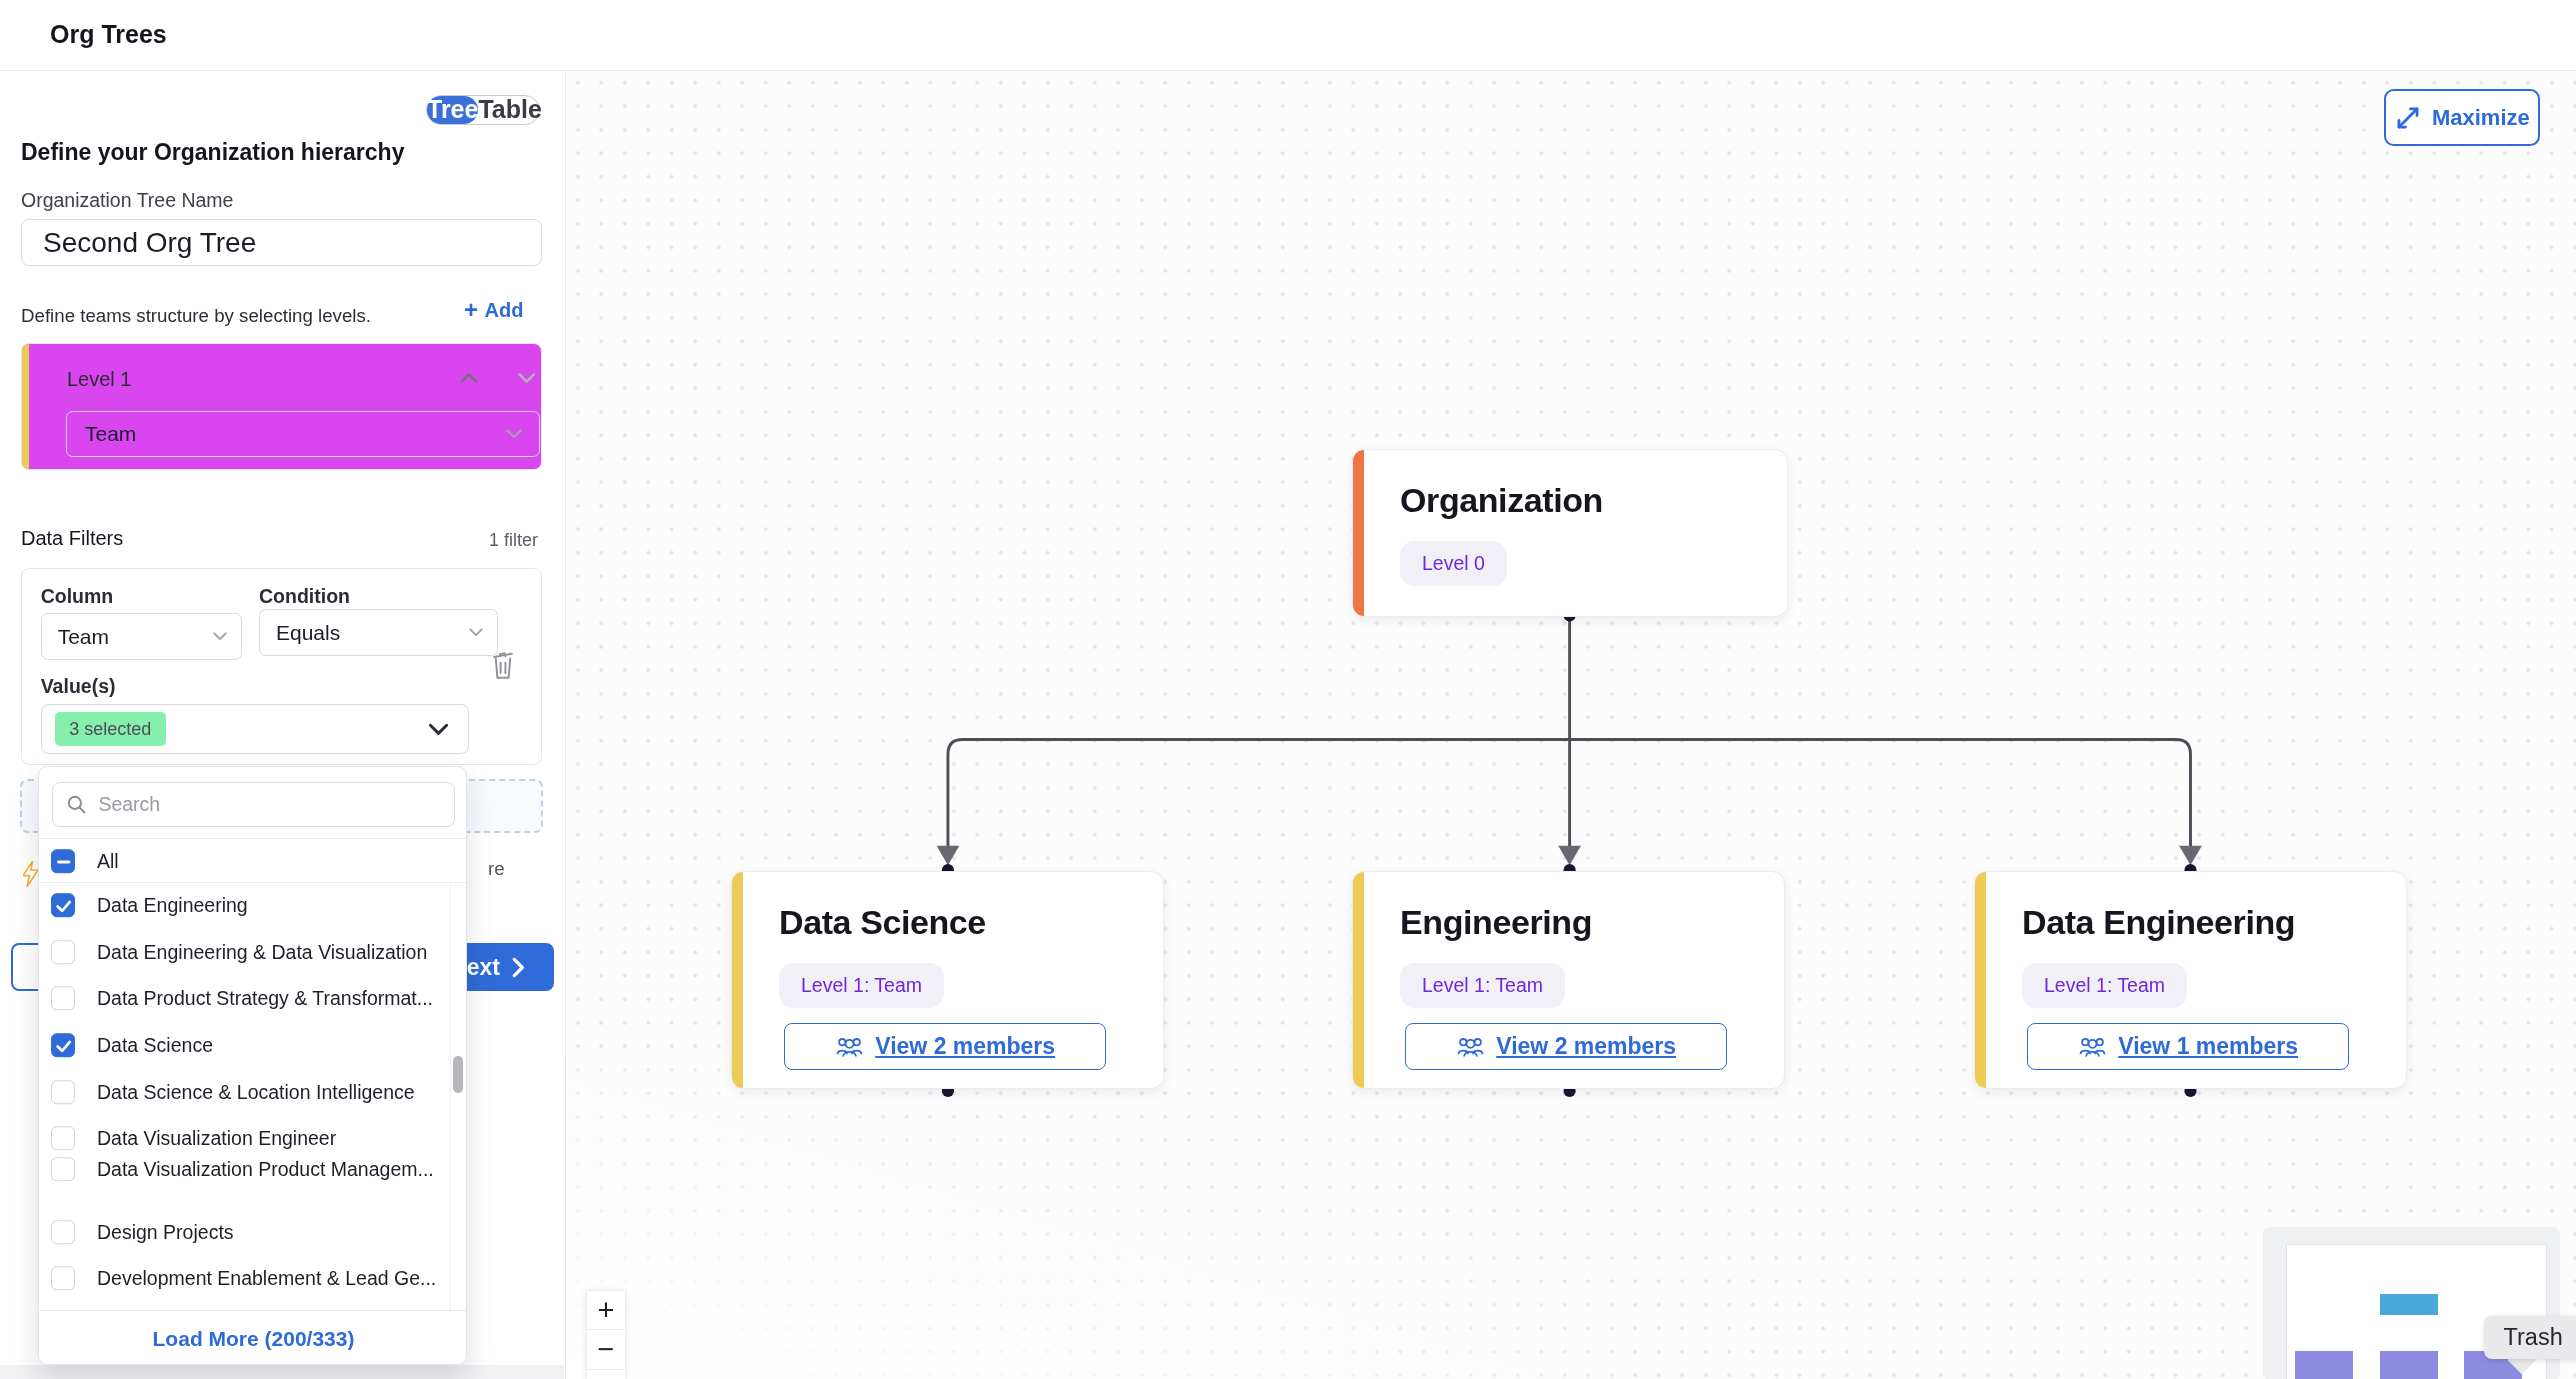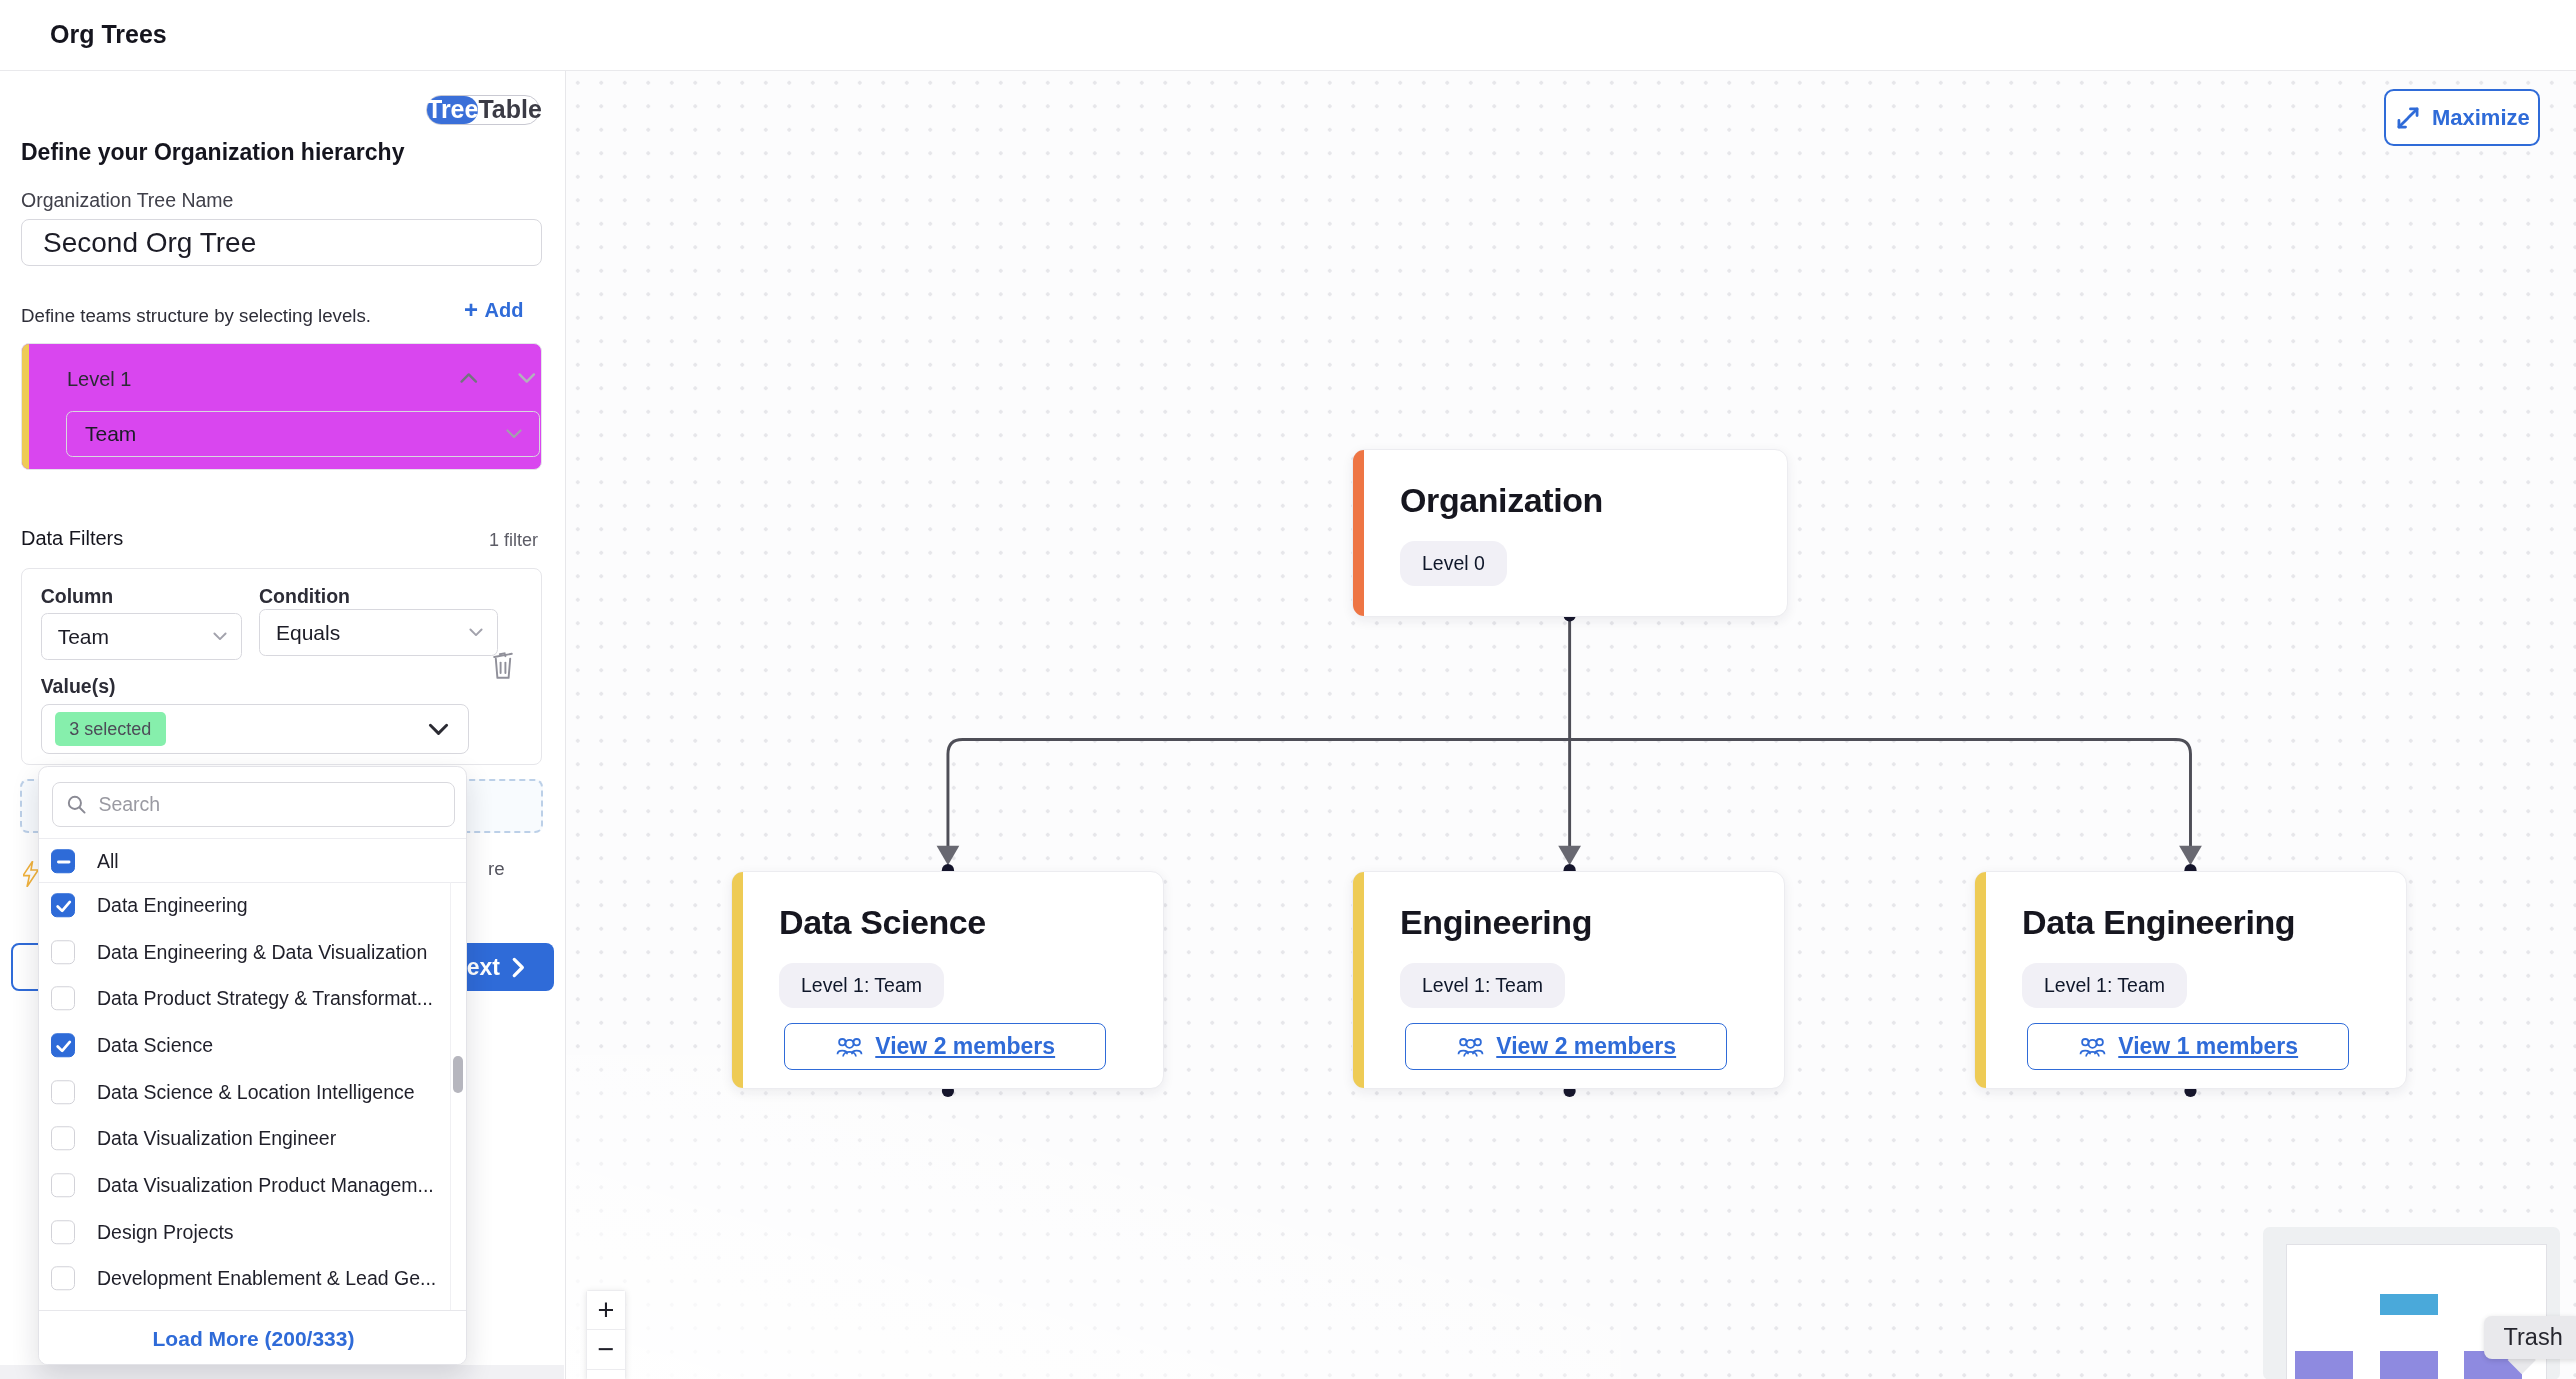--- a/index.html
+++ b/index.html
@@ -19,21 +19,21 @@
             background-size:23.5px 23.5px; z-index:1; }
   .canvas-fade { position:absolute; left:566px; top:1055px; width:1055px; height:325px; z-index:1;
             background:linear-gradient(to top right, rgba(255,255,255,.95), rgba(255,255,255,0) 70%); }
   .conn-svg { position:absolute; left:0; top:0; z-index:2; pointer-events:none; }
 
   .node { position:absolute; background:#fff; border:0.8px solid #ececf0; border-radius:13px;
           box-shadow:0 3.2px 11.4px rgba(25,25,50,.07); z-index:3; }
   .node .accent { position:absolute; left:0; top:0; bottom:0; width:11.4px; border-radius:13px 0 0 13px; }
   .node .n-title { position:absolute; left:47px; top:31px; font-size:34px; font-weight:bold; color:#16161f; letter-spacing:-0.4px; white-space:nowrap; }
   .node .n-badge { position:absolute; left:47px; top:91px; height:45px; line-height:45px; padding:0 22px;
-                   background:#f1f0f6; border-radius:14.6px; font-size:19.5px; color:#0f172a; white-space:nowrap; }
+                   background:#f1f0f6; border-radius:14.6px; font-size:19.5px; color:#6d28d9; white-space:nowrap; }
   .node .n-btn { position:absolute; left:52px; right:57px; top:151px; height:47px; background:#fff;
                  border:1.6px solid #2f6bd8; border-radius:8px; display:flex; align-items:center; justify-content:center; gap:11.4px; cursor:pointer; }
   .node .n-btn span { font-size:23px; font-weight:bold; color:#2f6bd8; text-decoration:underline; white-space:nowrap; }
   .node-root { left:1352px; top:449px; width:436px; height:168px; }
   .node-child { top:871px; width:433px; height:218px; }
 
   .maximize-btn { position:absolute; left:2384px; top:89px; width:156px; height:57px; background:#fff;
                   border:2.4px solid #2f6bd8; border-radius:9.7px; display:flex; align-items:center; justify-content:center;
                   gap:9.7px; z-index:3; cursor:pointer; }
   .maximize-btn span { font-size:22px; font-weight:bold; color:#2f6bd8; }
@@ -413,21 +413,21 @@
         
       </div>
       <span class="dd-item-lbl">Data Science &amp; Location Intelligence</span>
     </div>
           <div class="dd-row" style="top: 233px;">
       <div class="cbx">
         
       </div>
       <span class="dd-item-lbl">Data Visualization Engineer</span>
     </div>
-          <div class="dd-row" style="top: 280px; padding-left: 26px;">
+          <div class="dd-row" style="top: 264px; padding-left: 26px;">
       <div class="cbx">
         
       </div>
       <span class="dd-item-lbl">Data Visualization Product Managem...</span>
     </div>
           <div class="dd-row" style="top: 327px;">
       <div class="cbx">
         
       </div>
       <span class="dd-item-lbl">Design Projects</span>

